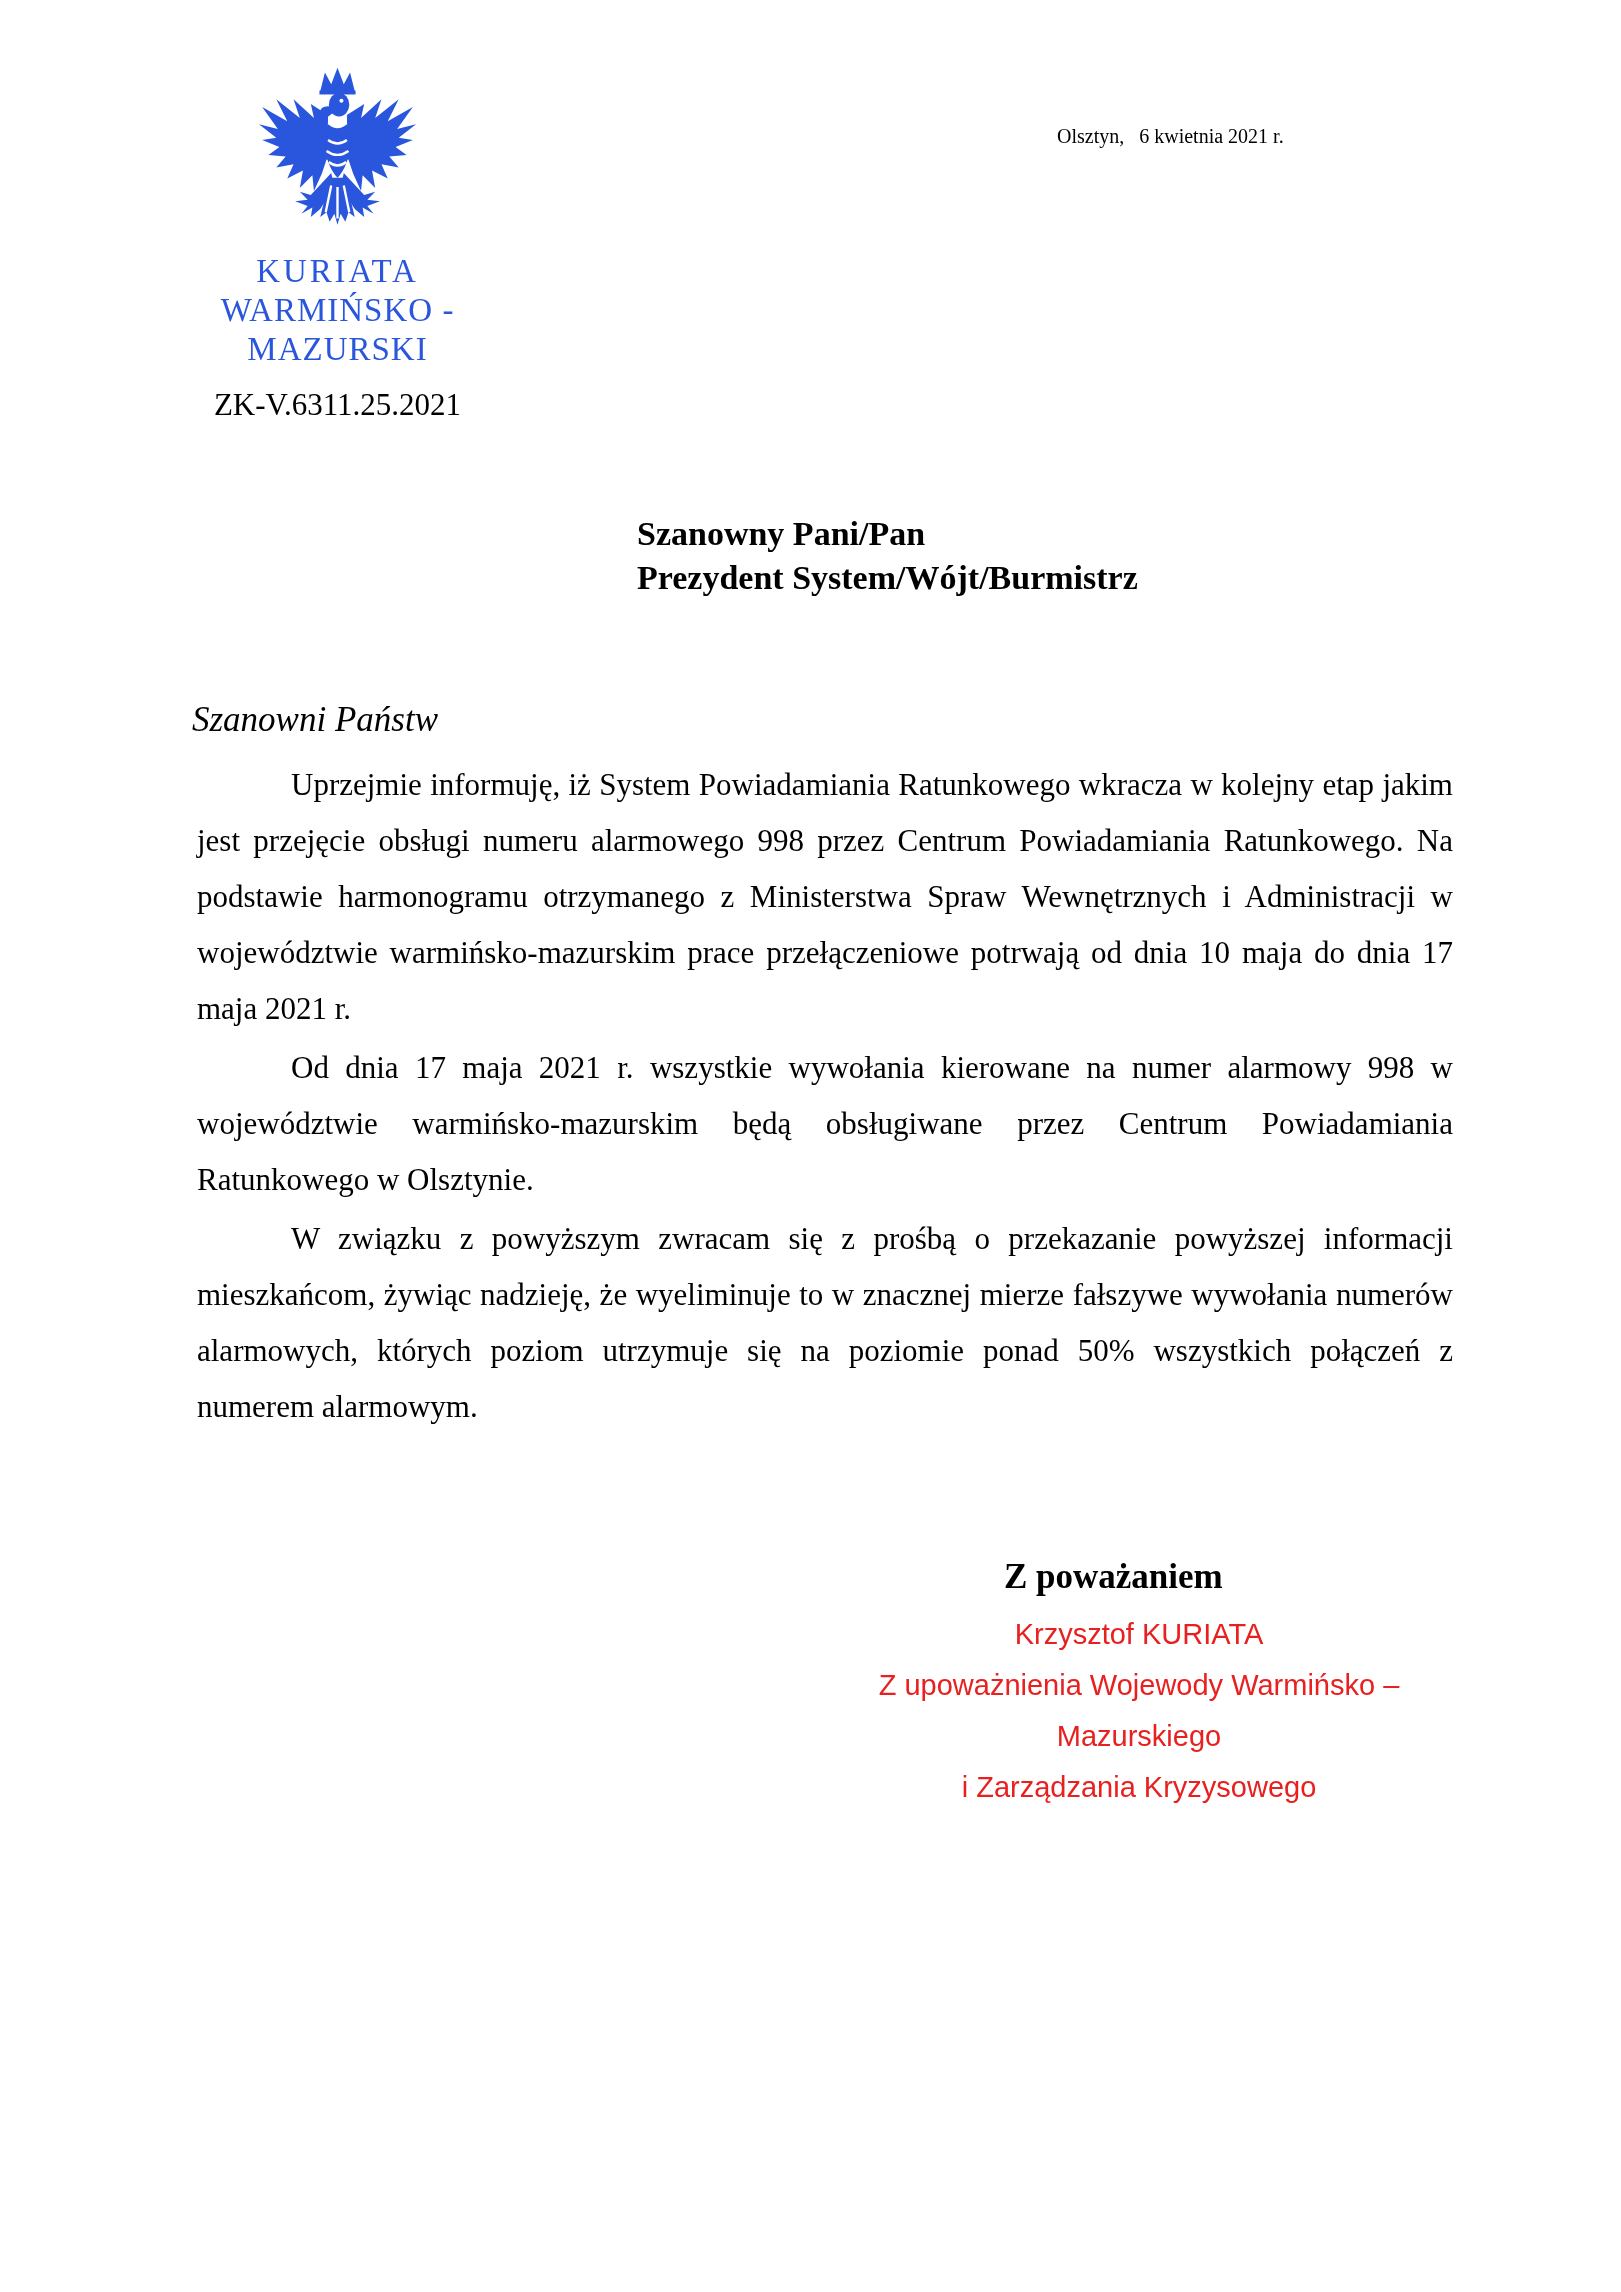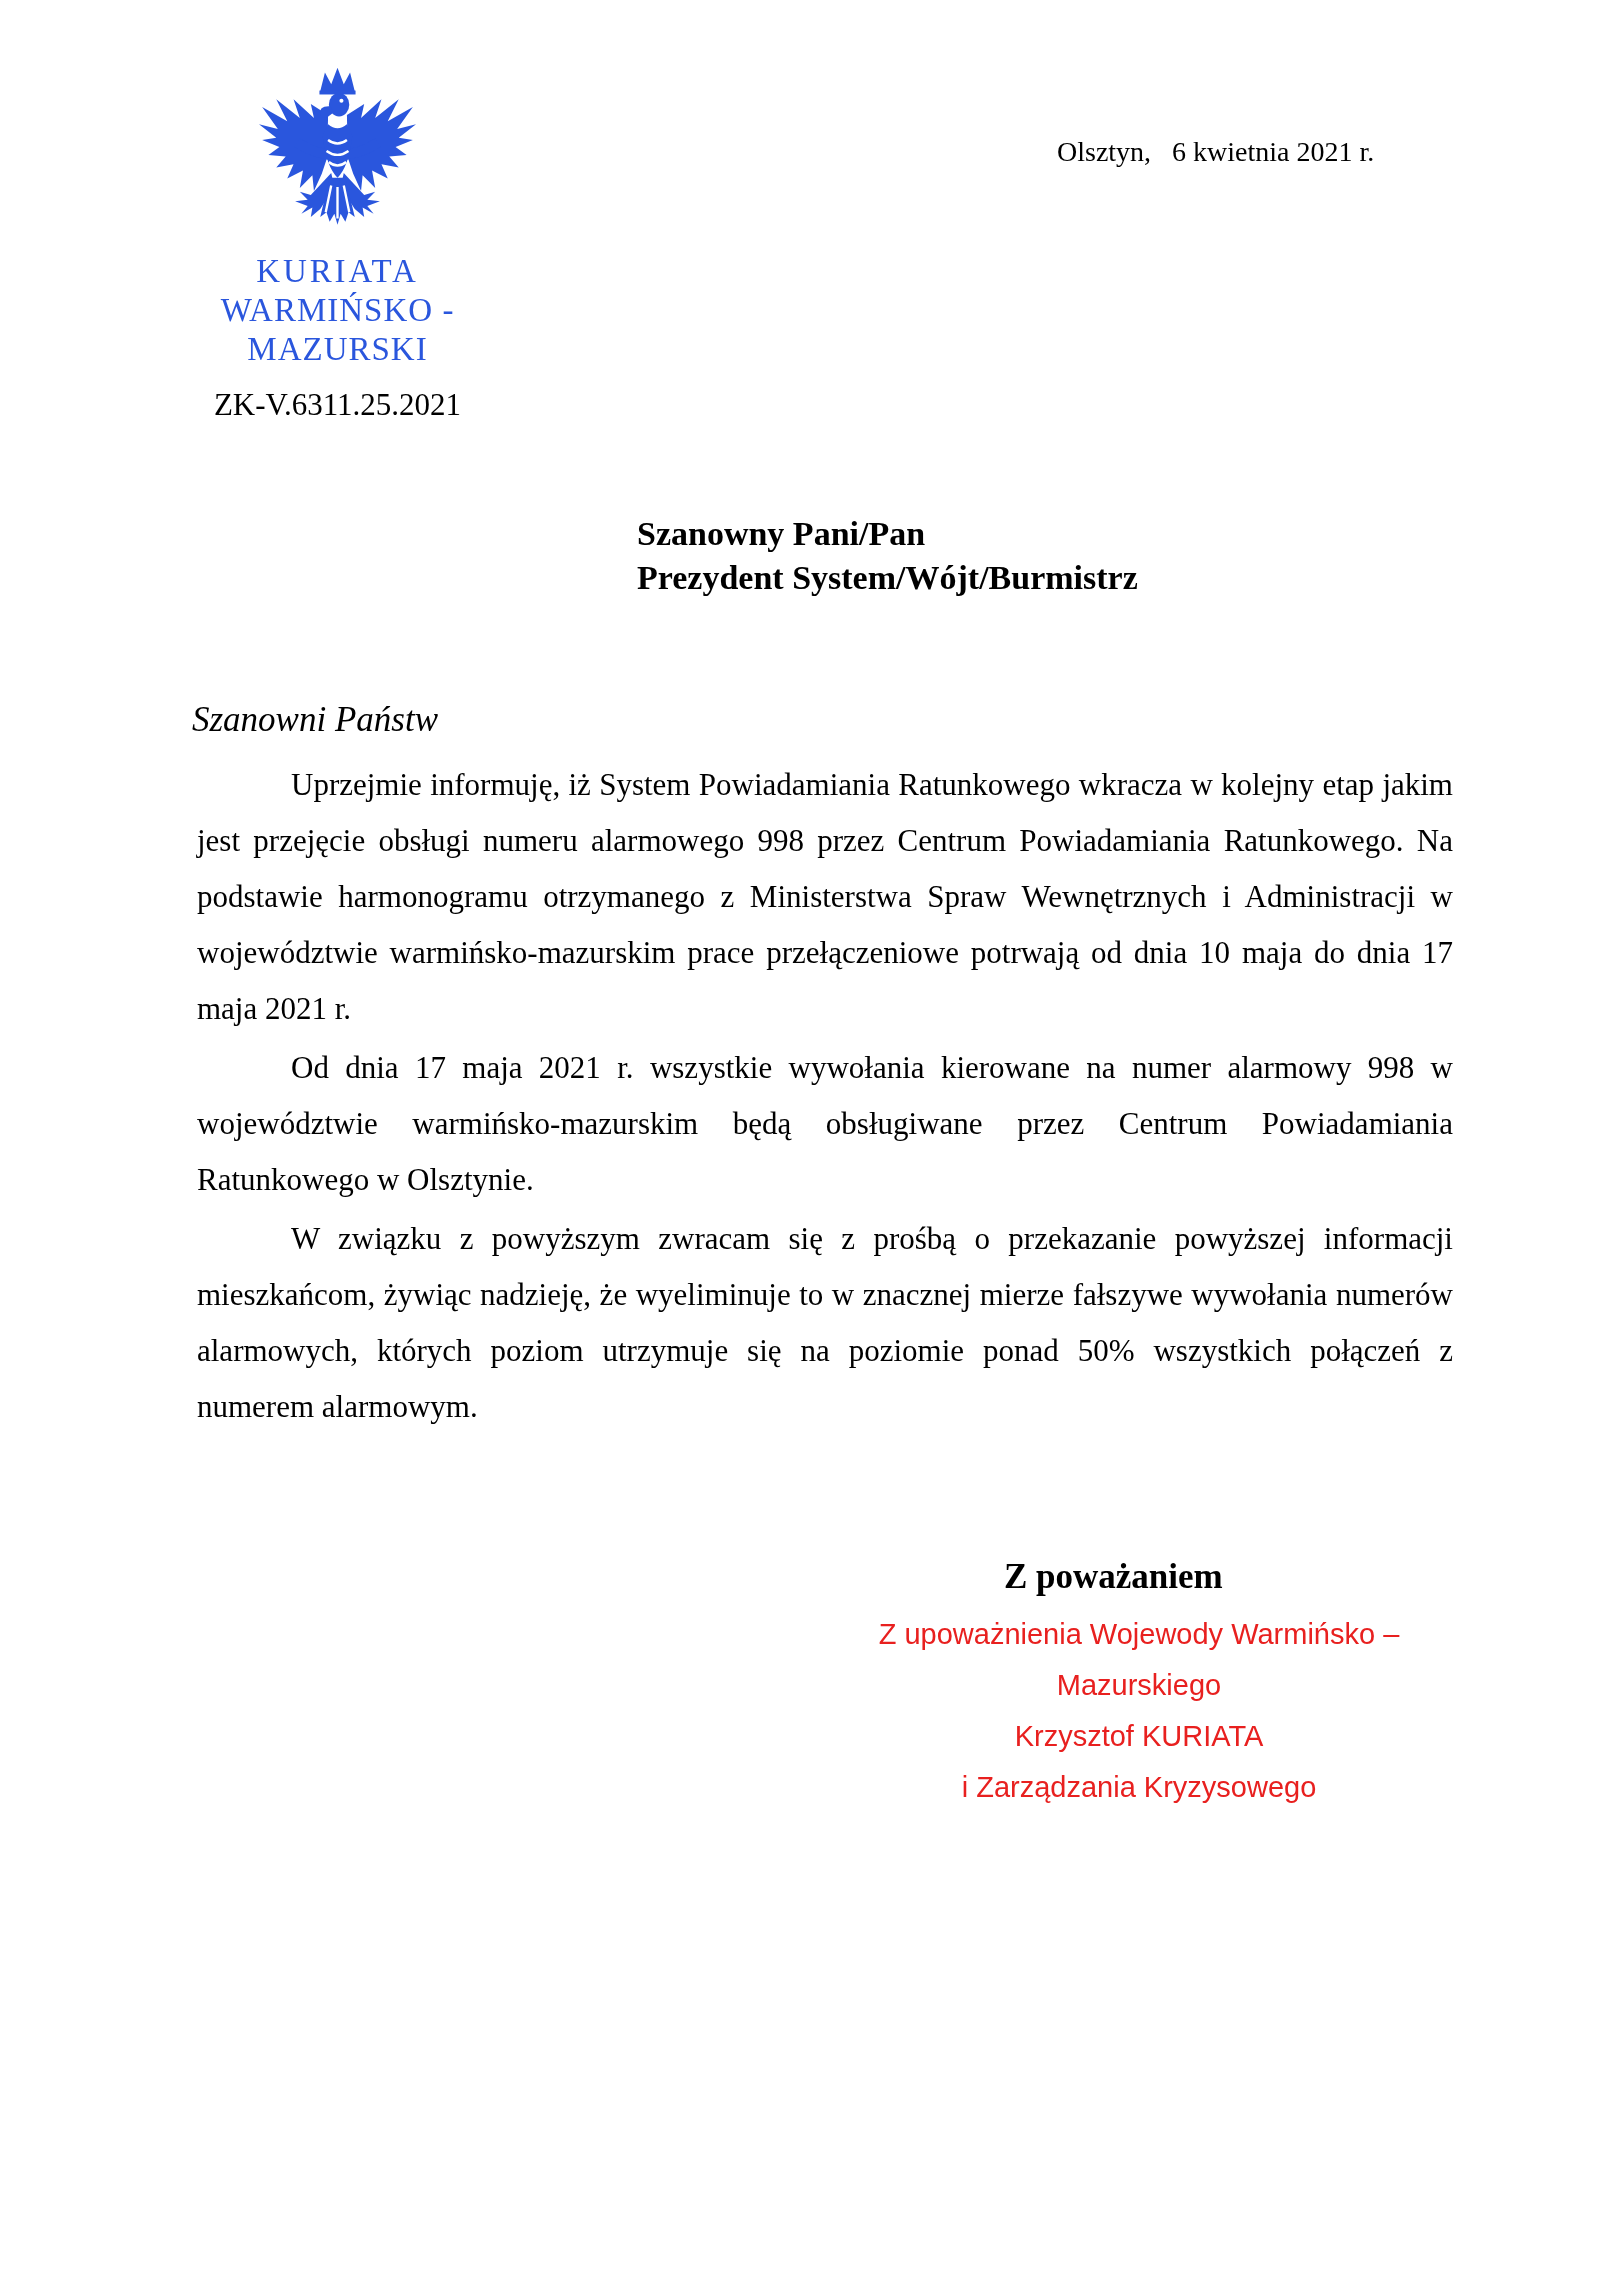--- a/index.html
+++ b/index.html
@@ -32,22 +32,22 @@
     font-size:33px;line-height:39px;
     letter-spacing:1px;
     color:var(--emblem-blue,#2a56dd);
   }
   .ref-number{
     margin-top:17px;
     font-size:31px;line-height:37px;
     color:var(--text-black,#000000);
   }
   .place-date{
-    position:absolute;left:1057px;top:133px;
-    font-size:28px;line-height:37px;
+    position:absolute;left:1057px;top:118px;
+    font-size:20px;line-height:37px;
     white-space:pre;
     text-align:center;
   }
   
   .addressee{
     position:absolute;left:637px;top:512px;
     font-size:34px;line-height:44px;font-weight:bold;
   }
   
   .salutation{
@@ -133,19 +133,19 @@
 
   <div class="letter-body">
     <p>Uprzejmie informuję, iż System Powiadamiania Ratunkowego wkracza w kolejny etap jakim jest przejęcie obsługi numeru alarmowego 998 przez Centrum Powiadamiania Ratunkowego. Na podstawie harmonogramu otrzymanego z Ministerstwa Spraw Wewnętrznych i Administracji w województwie warmińsko-mazurskim prace przełączeniowe potrwają od dnia 10 maja do dnia 17 maja 2021 r.</p>
     <p>Od dnia 17 maja 2021 r. wszystkie wywołania kierowane na numer alarmowy 998 w województwie warmińsko-mazurskim będą obsługiwane przez Centrum Powiadamiania Ratunkowego w Olsztynie.</p>
     <p>W związku z powyższym zwracam się z prośbą o przekazanie powyższej informacji mieszkańcom, żywiąc nadzieję, że wyeliminuje to w znacznej mierze fałszywe wywołania numerów alarmowych, których poziom utrzymuje się na poziomie ponad 50% wszystkich połączeń z numerem alarmowym.</p>
   </div>
 
   <div class="valediction">Z poważaniem</div>
 
   <div class="signature-block">
+    <div>Krzysztof KURIATA</div>
     <div>Z upoważnienia Wojewody Warmińsko – Mazurskiego</div>
-    <div>Krzysztof KURIATA</div>
     <div>i Zarządzania Kryzysowego</div>
   </div>
 
 </div>
 
 
 </body></html>

